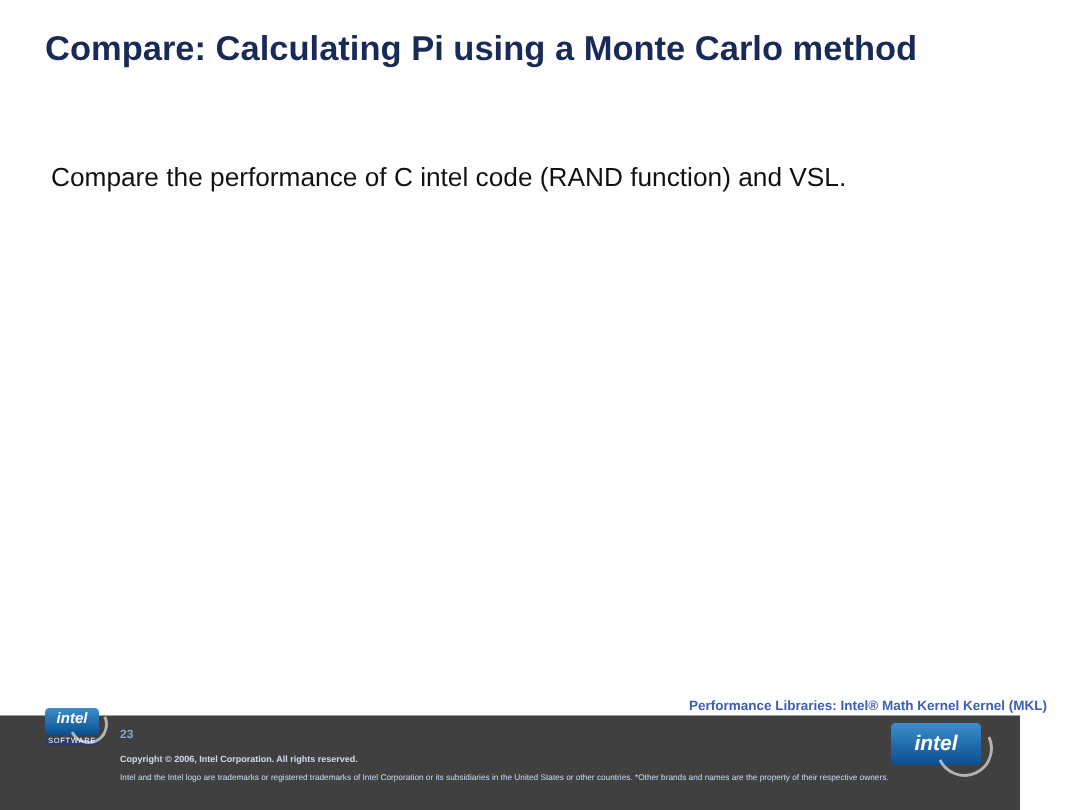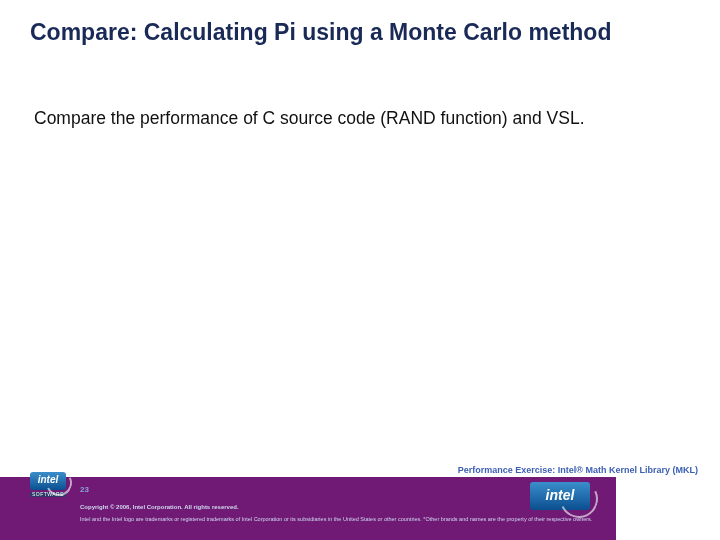--- a/index.html
+++ b/index.html
@@ -1,21 +1,21 @@
 <!DOCTYPE html>
 <html><head>
 <meta charset="utf-8">
 <style>
   * { margin: 0; padding: 0; box-sizing: border-box; }
   html, body { width: 720px; height: 540px; font-family: Verdana, Arial, sans-serif; background: #fff; overflow: hidden; }
   .slide { position: relative; width: 720px; height: 540px; background: #fff; }
   .title { position: absolute; left: 30px; top: 18px; width: 660px; color: #1a2a57; font-weight: 700; font-size: 23px; line-height: 1.25; }
   .body-text { position: absolute; left: 34px; top: 108px; width: 640px; color: #111; font-size: 17.5px; line-height: 1.25; }
   .body-text2 { position: absolute; left: 34px; top: 176px; width: 640px; color: #111; font-size: 17.5px; line-height: 1.25; }
-  .footer-band { position: absolute; left: 0; bottom: 0; width: 616px; height: 63px; background: #701a75; margin-top: 16px; }
+  .footer-band { position: absolute; left: 0; bottom: 0; width: 680px; height: 63px; background: #404040; margin-top: 16px; }
   .footer-title { position: absolute; left: 0; bottom: 65px; width: 720px; text-align: right; padding-right: 22px; color: #3c5fb3; font-size: 9px; font-weight: 700; }
   .slide-num { position: absolute; left: 80px; bottom: 46px; color: #8aa3d6; font-size: 8px; font-weight: 700; }
   .copyright { position: absolute; left: 80px; bottom: 30px; color: #cfd9f0; font-size: 6px; font-weight: 700; }
   .trademark { position: absolute; left: 80px; bottom: 18px; color: #cfd9f0; font-size: 5.5px; white-space: nowrap; }
   .logo-small { position: absolute; left: 30px; bottom: 40px; width: 36px; height: 28px; }
   .logo-big { position: absolute; right: 26px; bottom: 14px; width: 60px; height: 44px; }
   .intel-chip { width: 100%; height: 64%; border-radius: 3px; background: linear-gradient(180deg,#3b8ecb,#0b4f8f); position: relative; display:flex; align-items:center; justify-content:center; }
   .intel-chip span { color:#fff; font-style: italic; font-weight:700; font-size:10px; transform:translateY(-1px); }
   .logo-big .intel-chip span { font-size:14px; }
   .sw-bar { margin-top:2px; width:100%; height:18%; background:#2b3a66; border-radius:2px; display:flex; align-items:center; justify-content:center; }
@@ -23,23 +23,23 @@
   .swirl { position:absolute; right:-6px; bottom:-6px; width:26px; height:26px; border:2px solid rgba(255,255,255,0.6); border-radius:50%; border-top-color:transparent; border-left-color:transparent; transform:rotate(20deg); }
   .logo-big .swirl { width:38px; height:38px; right:-8px; bottom:-8px; }
 </style>
 </head>
 <body>
 
 <div class="slide">
 
   <div class="title">Compare: Calculating Pi using a Monte Carlo method</div>
 
-  <div class="body-text">Compare the performance of C source code (RAND function) and VSL.</div>
+  <div class="body-text">Compare the performance of C intel code (RAND function) and VSL.</div>
 
-  <div class="footer-title">Performance Exercise: Intel® Math Kernel Library (MKL)</div>
+  <div class="footer-title">Performance Libraries: Intel® Math Kernel Kernel (MKL)</div>
 
   <div class="footer-band">
     <div class="slide-num">23</div>
     <div class="copyright">Copyright © 2006, Intel Corporation. All rights reserved.</div>
     <div class="trademark">Intel and the Intel logo are trademarks or registered trademarks of Intel Corporation or its subsidiaries in the United States or other countries. *Other brands and names are the property of their respective owners.</div>
 
     <div class="logo-big">
       <div class="intel-chip">
         <span>intel</span>
         <div class="swirl"></div>

